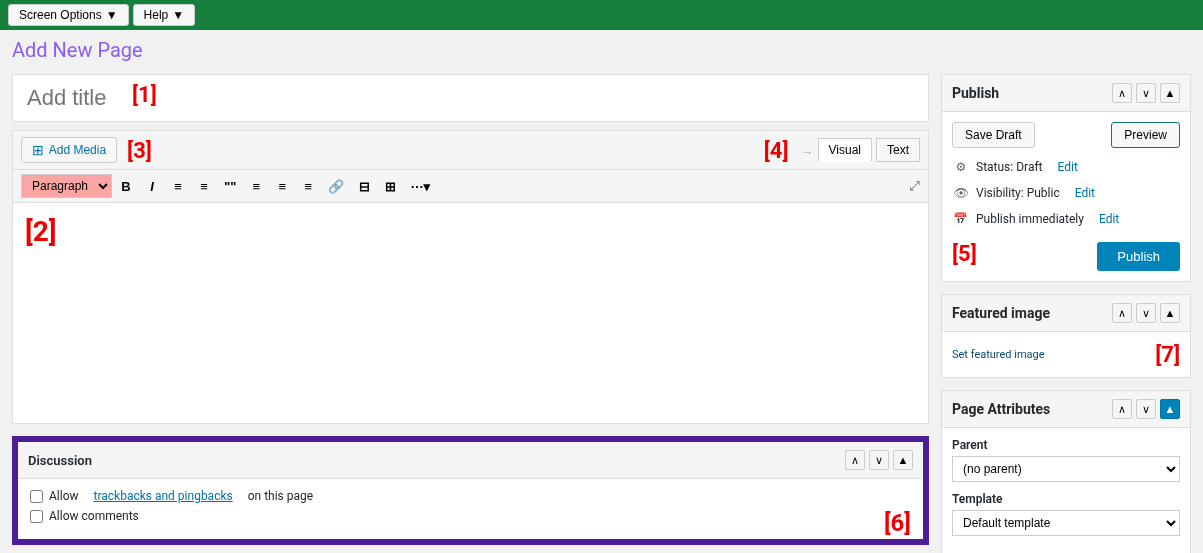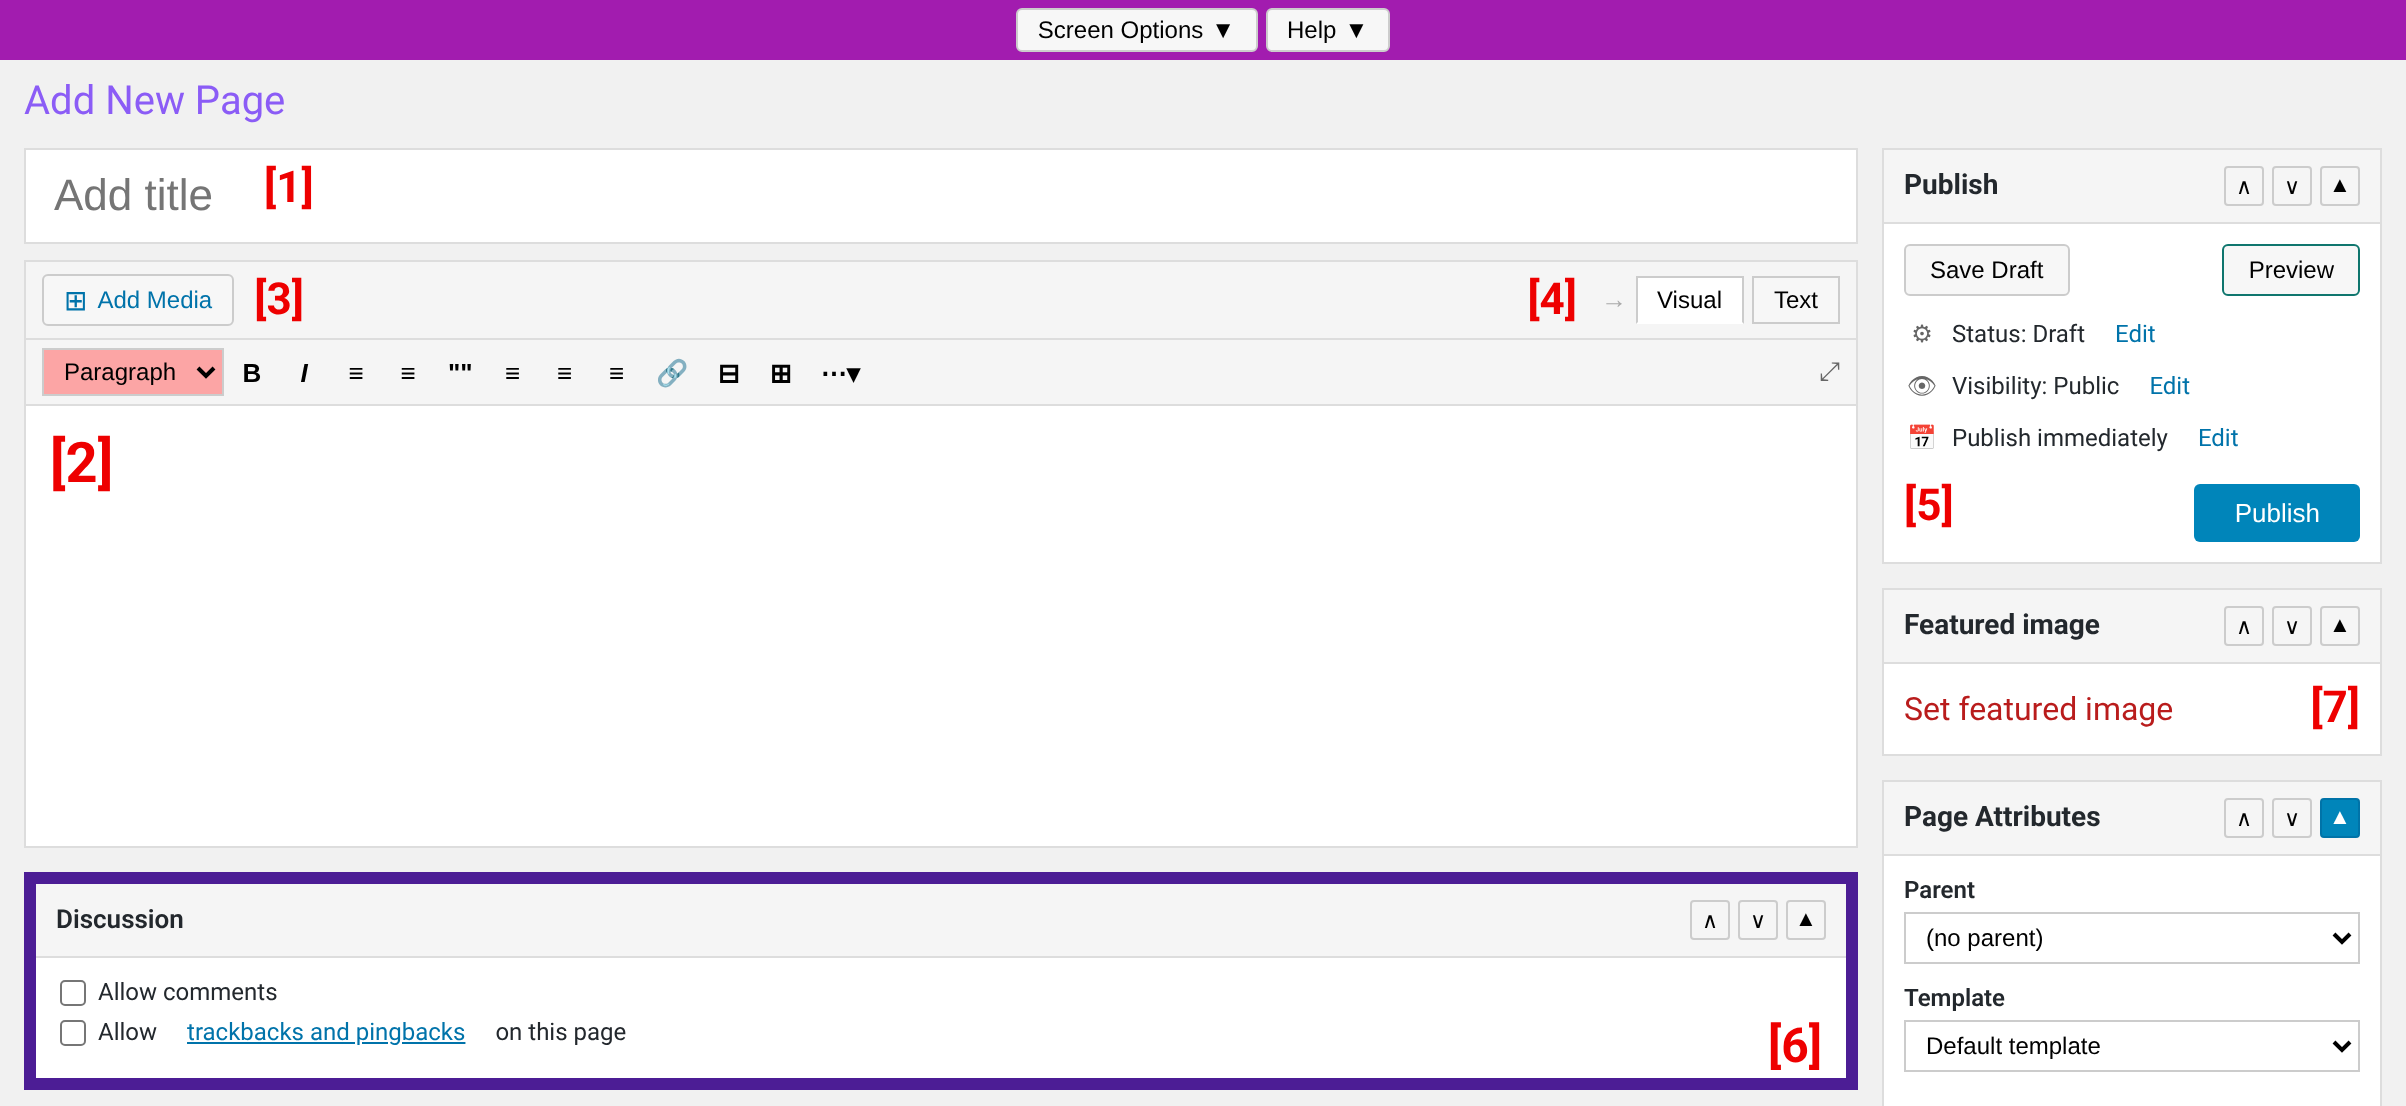--- a/index.html
+++ b/index.html
@@ -4,23 +4,23 @@
   <style>
     * { box-sizing: border-box; margin: 0; padding: 0; }
     body {
       font-family: -apple-system, BlinkMacSystemFont, "Segoe UI", Roboto, sans-serif;
       font-size: 13px;
       background: #f1f1f1;
       color: #23282d;
     }
     .top-bar {
       display: flex;
-      justify-content: center;
-      align-items: center;
-      background: #a21caf;
+      justify-content: flex-start;
+      align-items: center;
+      background: #15803d;
       padding: 4px 8px;
       gap: 4px;
       height: 30px;
     }
     .top-bar-btn {
       background: #f7f7f7;
       border: 1px solid #ccc;
       border-radius: 3px;
       padding: 3px 10px;
       font-size: 12px;
@@ -241,23 +241,23 @@
       color: #fff;
       border: none;
       border-radius: 3px;
       padding: 7px 16px;
       font-size: 13px;
       cursor: pointer;
       width: 100%;
       margin-top: 6px;
     }
     .set-featured-link {
-      color: #b91c1c;
+      color: #0c4a6e;
       text-decoration: none;
-      font-size: 16px;
+      font-size: 11px;
     }
     .attr-label {
       font-size: 12px;
       font-weight: 600;
       margin-bottom: 4px;
       display: block;
     }
     .attr-select {
       width: 100%;
       padding: 4px 6px;
@@ -343,27 +343,27 @@
         <span class="section-title">Discussion</span>
         <div class="section-controls">
           <button class="ctrl-btn">∧</button>
           <button class="ctrl-btn">∨</button>
           <button class="ctrl-btn">▲</button>
         </div>
       </div>
       <div class="section-body">
         <div class="checkbox-row">
           <input type="checkbox" style="">
-          <span>Allow comments</span>
-        </div>
-        <div class="checkbox-row">
-          <input type="checkbox" style="">
           <span>Allow</span>
           &nbsp;<a href="#">trackbacks and pingbacks</a>&nbsp;
           <span>on this page</span>
+        </div>
+        <div class="checkbox-row">
+          <input type="checkbox" style="">
+          <span>Allow comments</span>
         </div>
         <span class="annotation-red" style="font-size:24px; float:right; margin-top:-20px;">[6]</span>
       </div>
     </div>
   </div>
 
   <div class="sidebar">
 
     <div class="sidebar-panel">
       <div class="sidebar-panel-header">

